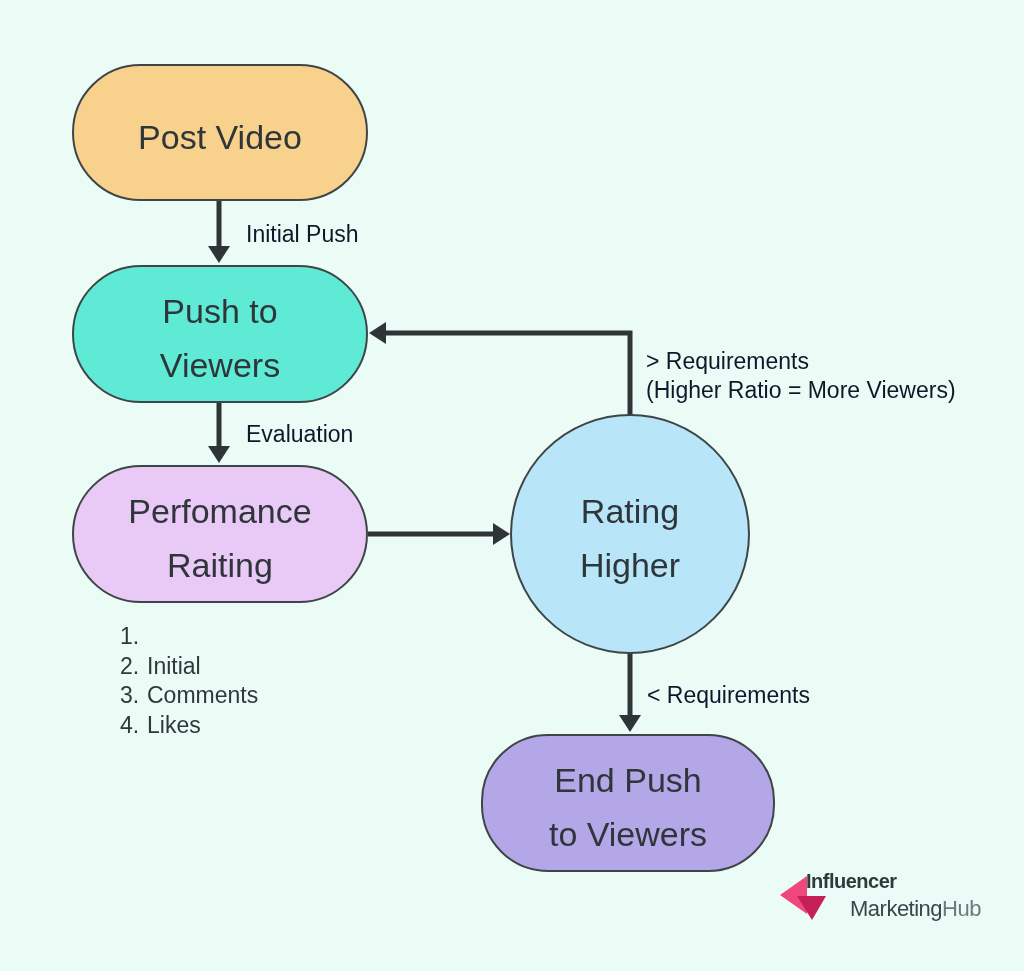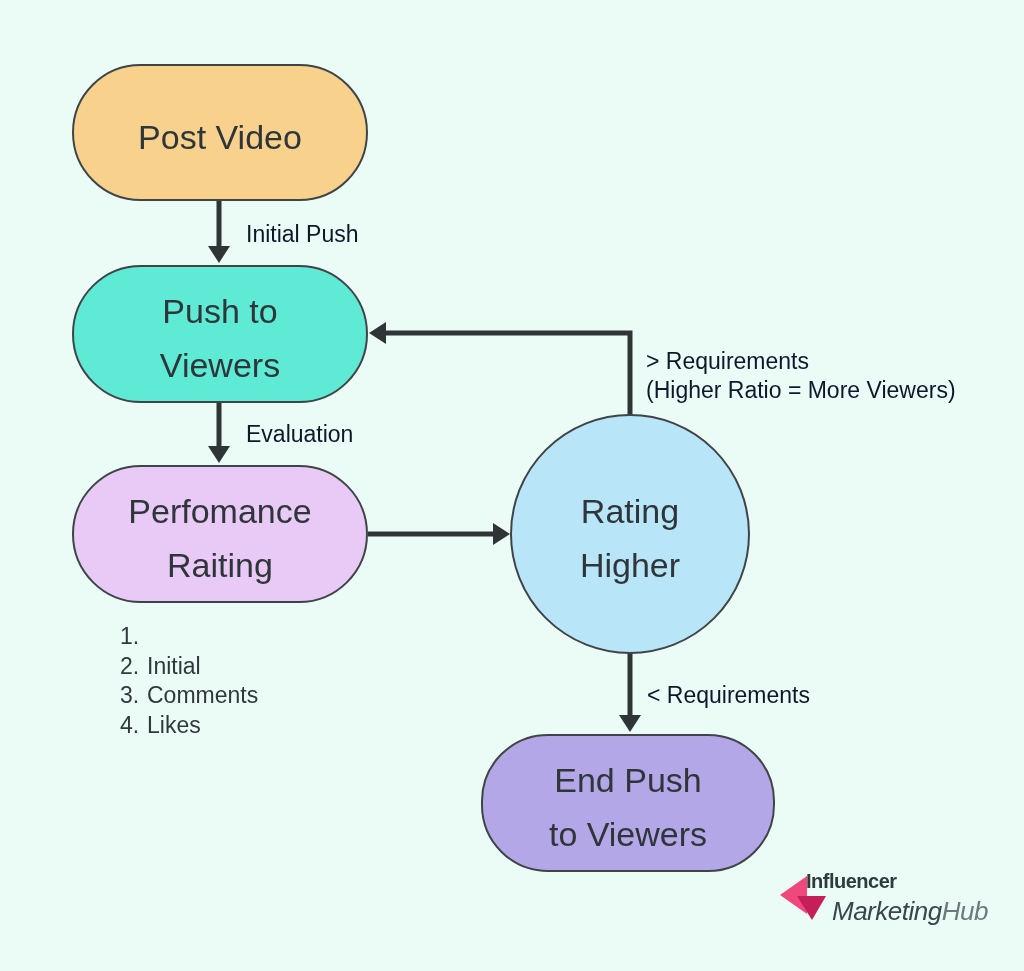--- a/index.html
+++ b/index.html
@@ -70,23 +70,23 @@
     left: 778px; top: 869px;
     z-index: 2;
   }
   .logo-icon { position: absolute; left: 0; top: 3px; }
   .logo-line1 {
     position: absolute; left: 28px; top: 1px;
     font-size: 20px; font-weight: 700; color: #2E3A3C;
     white-space: nowrap; letter-spacing: -0.5px;
   }
   .logo-line2 {
-    position: absolute; left: 54px; top: 27px;
-    font-size: 26px; font-weight: 400;
-    white-space: nowrap; letter-spacing: -0.5px; font-style: italic;
+    position: absolute; left: 72px; top: 27px;
+    font-size: 22px; font-weight: 400;
+    white-space: nowrap; letter-spacing: -0.5px;
   }
   .logo-line2 .part1 { color: #3A464A; }
   .logo-line2 .part2 { color: #6E797D; }
 </style>
 </head>
 <body>
 
 <div class="canvas">
 
   <svg class="arrows-layer" width="1024" height="971" viewBox="0 0 1024 971" xmlns="http://www.w3.org/2000/svg">

